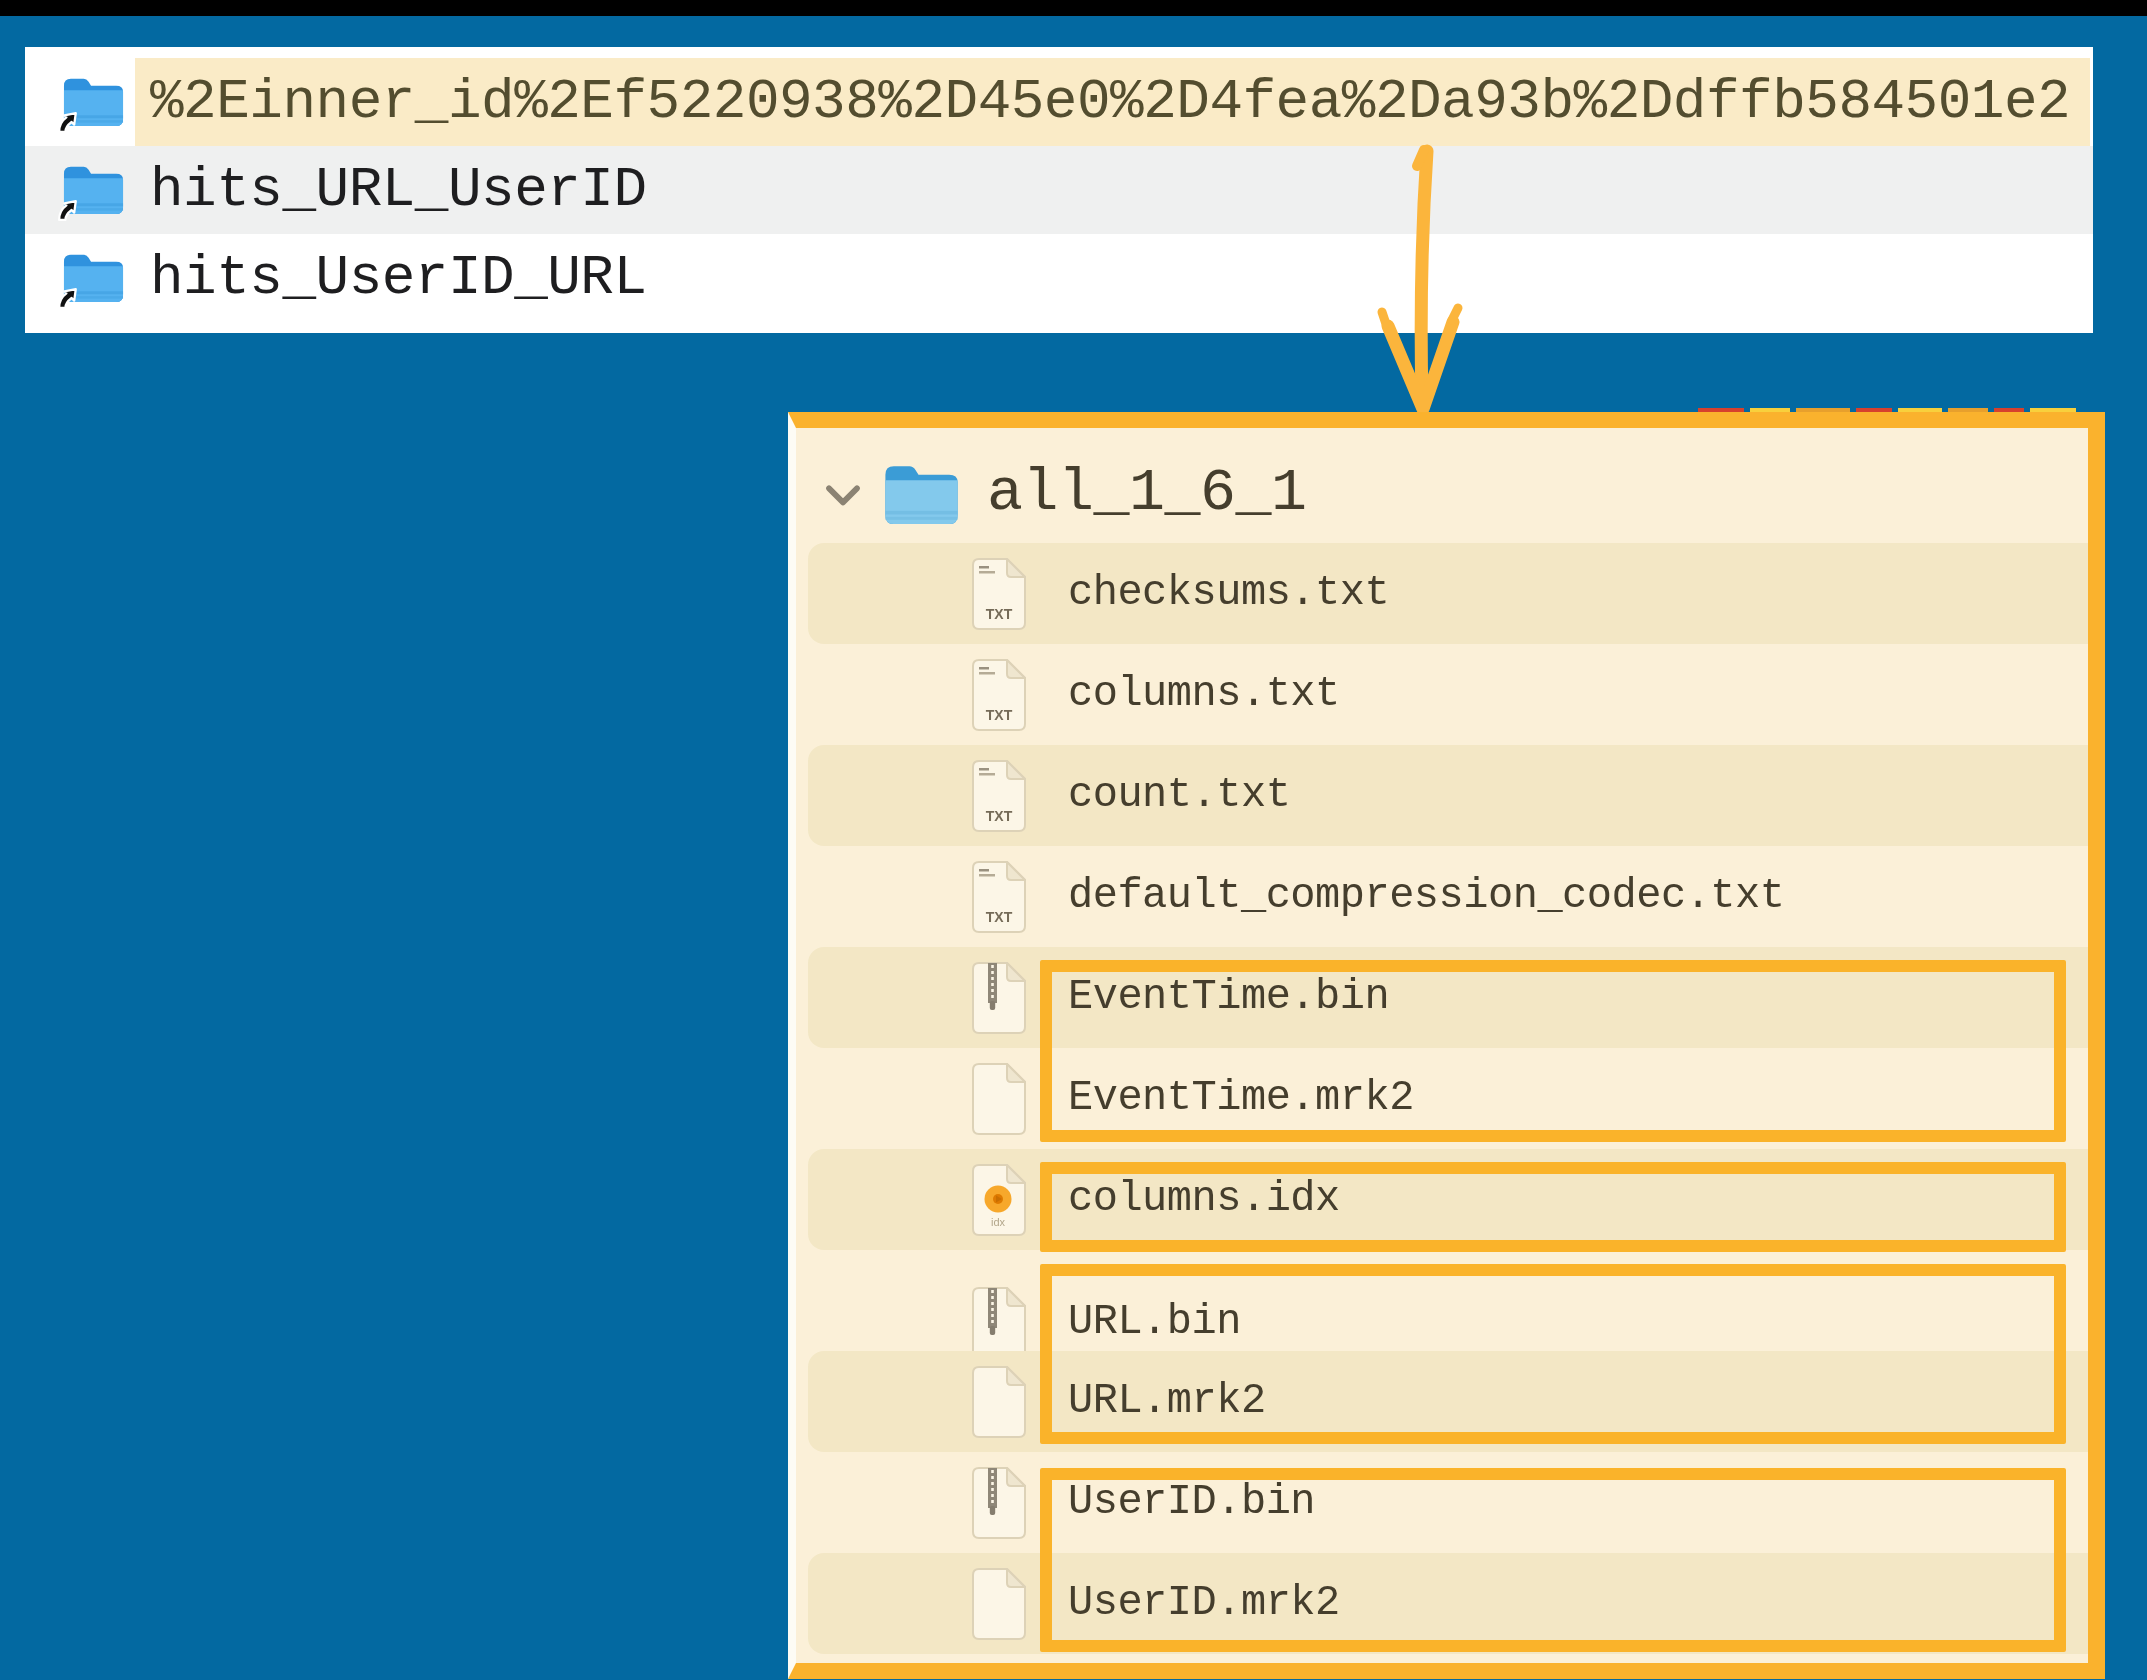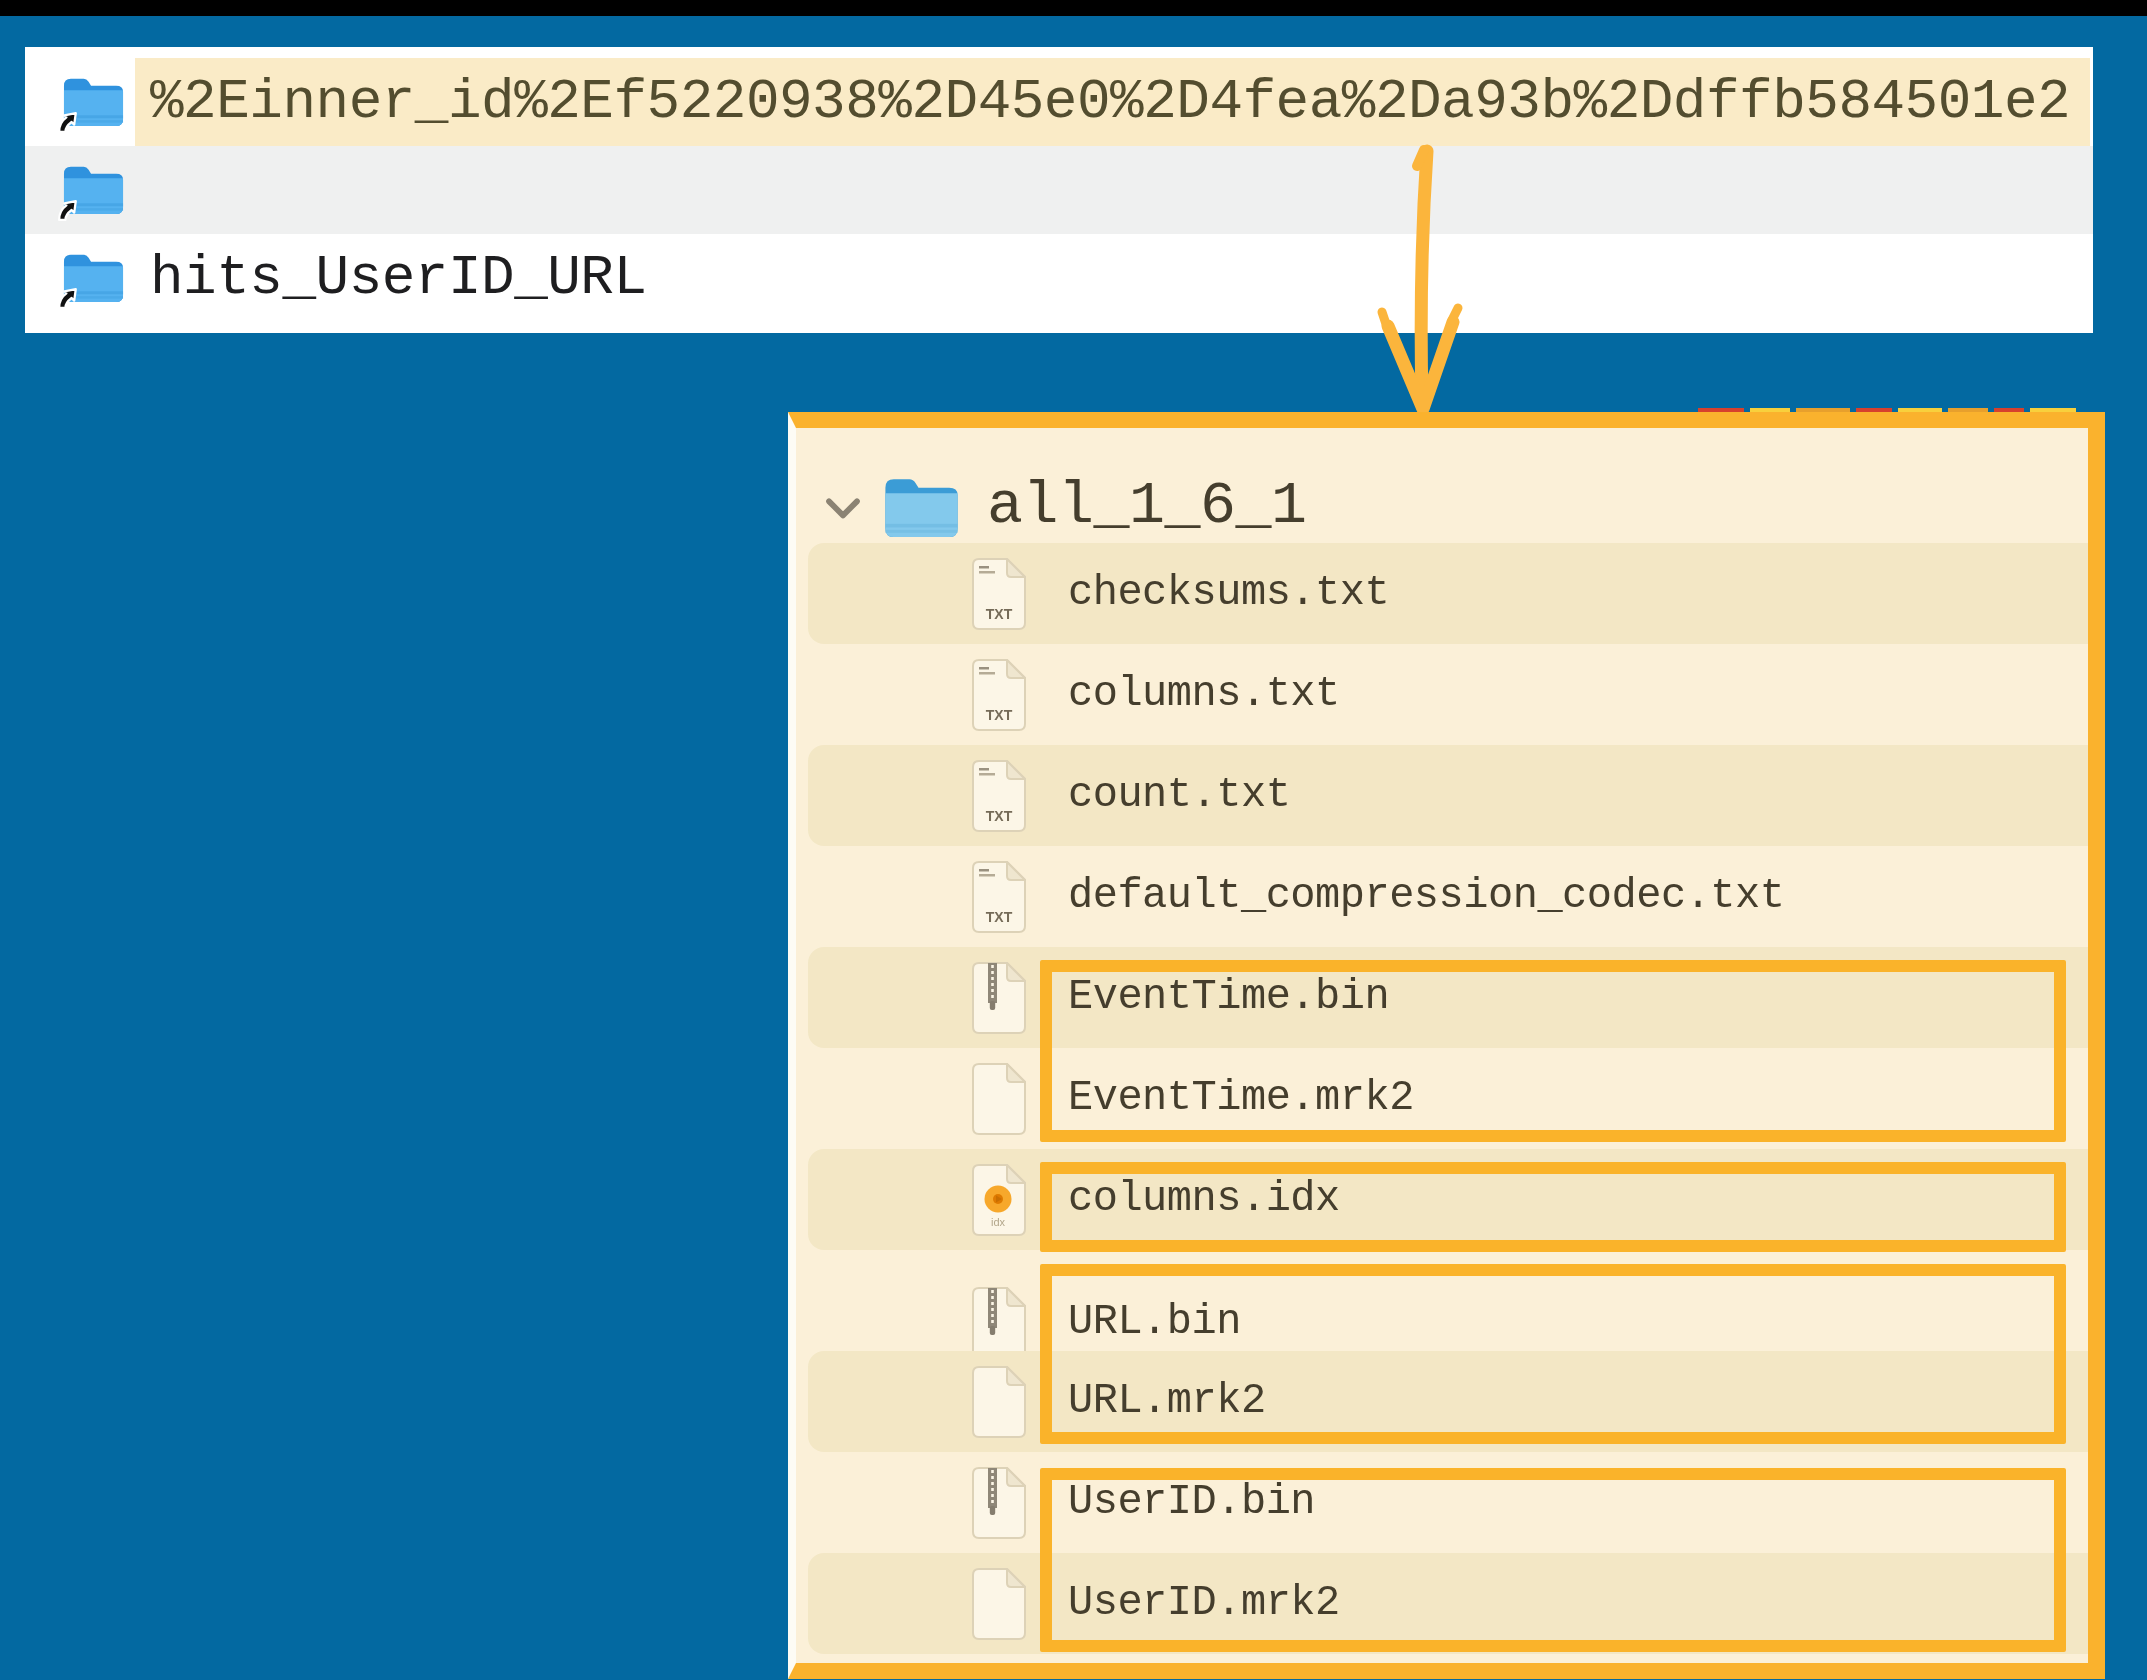--- a/index.html
+++ b/index.html
@@ -27,21 +27,21 @@
   .artifact-strip span{position:absolute;top:0;height:8px;display:block;}
 
   
   .detail-panel{position:absolute;left:788px;top:396px;width:1317px;height:1267px;
     box-sizing:border-box;background:#FBF0D8;
     border-top:16px solid #FAB22D;border-right:17px solid #FAB22D;
     border-bottom:16px solid #FAB22D;border-left:8px solid #FDFCF5;}
   .drow{position:absolute;left:0;right:0;height:101px;}
   .drow.dark::before{content:"";position:absolute;left:12px;right:0;top:0;bottom:0;
     background:#F3E7C5;border-radius:16px 0 0 16px;}
-  .folder-row{position:absolute;left:0;right:0;top:29px;height:99px;padding-left:30px;}
+  .folder-row{position:absolute;left:0;right:0;top:16px;height:99px;padding-left:30px;}
   .chev{position:absolute;left:26px;top:38px;width:42px;height:28px;}
   .dfolder{position:absolute;left:87px;top:14px;width:77px;height:72px;}
   .dflabel{position:absolute;left:191px;top:0;height:99px;line-height:99px;
     font-size:60px;letter-spacing:-0.5px;color:#453E2D;white-space:nowrap;}
   .ficon{position:absolute;left:172px;top:13px;width:62px;height:76px;}
   .flabel{position:absolute;left:272px;top:0;height:101px;line-height:101px;
     font-size:42px;letter-spacing:-0.5px;color:#453E2D;white-space:nowrap;position:absolute;z-index:2;}
   .anno-box{position:absolute;left:244px;width:1026px;border:12px solid #FAB32A;
     box-sizing:border-box;border-radius:2px;z-index:3;}
   .anno-box.b1{top:532px;height:182px;}
@@ -116,20 +116,21 @@
       <span class="tlabel">%2Einner_id%2Ef5220938%2D45e0%2D4fea%2Da93b%2Ddffb584501e2</span>
     </div>
 
     <div class="trow r1">
       <svg class="ticon">
           <use href="#sym-folder"></use>
         </svg>
       <svg class="tbadge">
           <use href="#sym-alias"></use>
         </svg>
+      <span class="tlabel">hits_URL_UserID</span>
     </div>
 
     <div class="trow r2">
       <svg class="ticon">
           <use href="#sym-folder"></use>
         </svg>
       <svg class="tbadge">
           <use href="#sym-alias"></use>
         </svg>
       <span class="tlabel">hits_UserID_URL</span>

